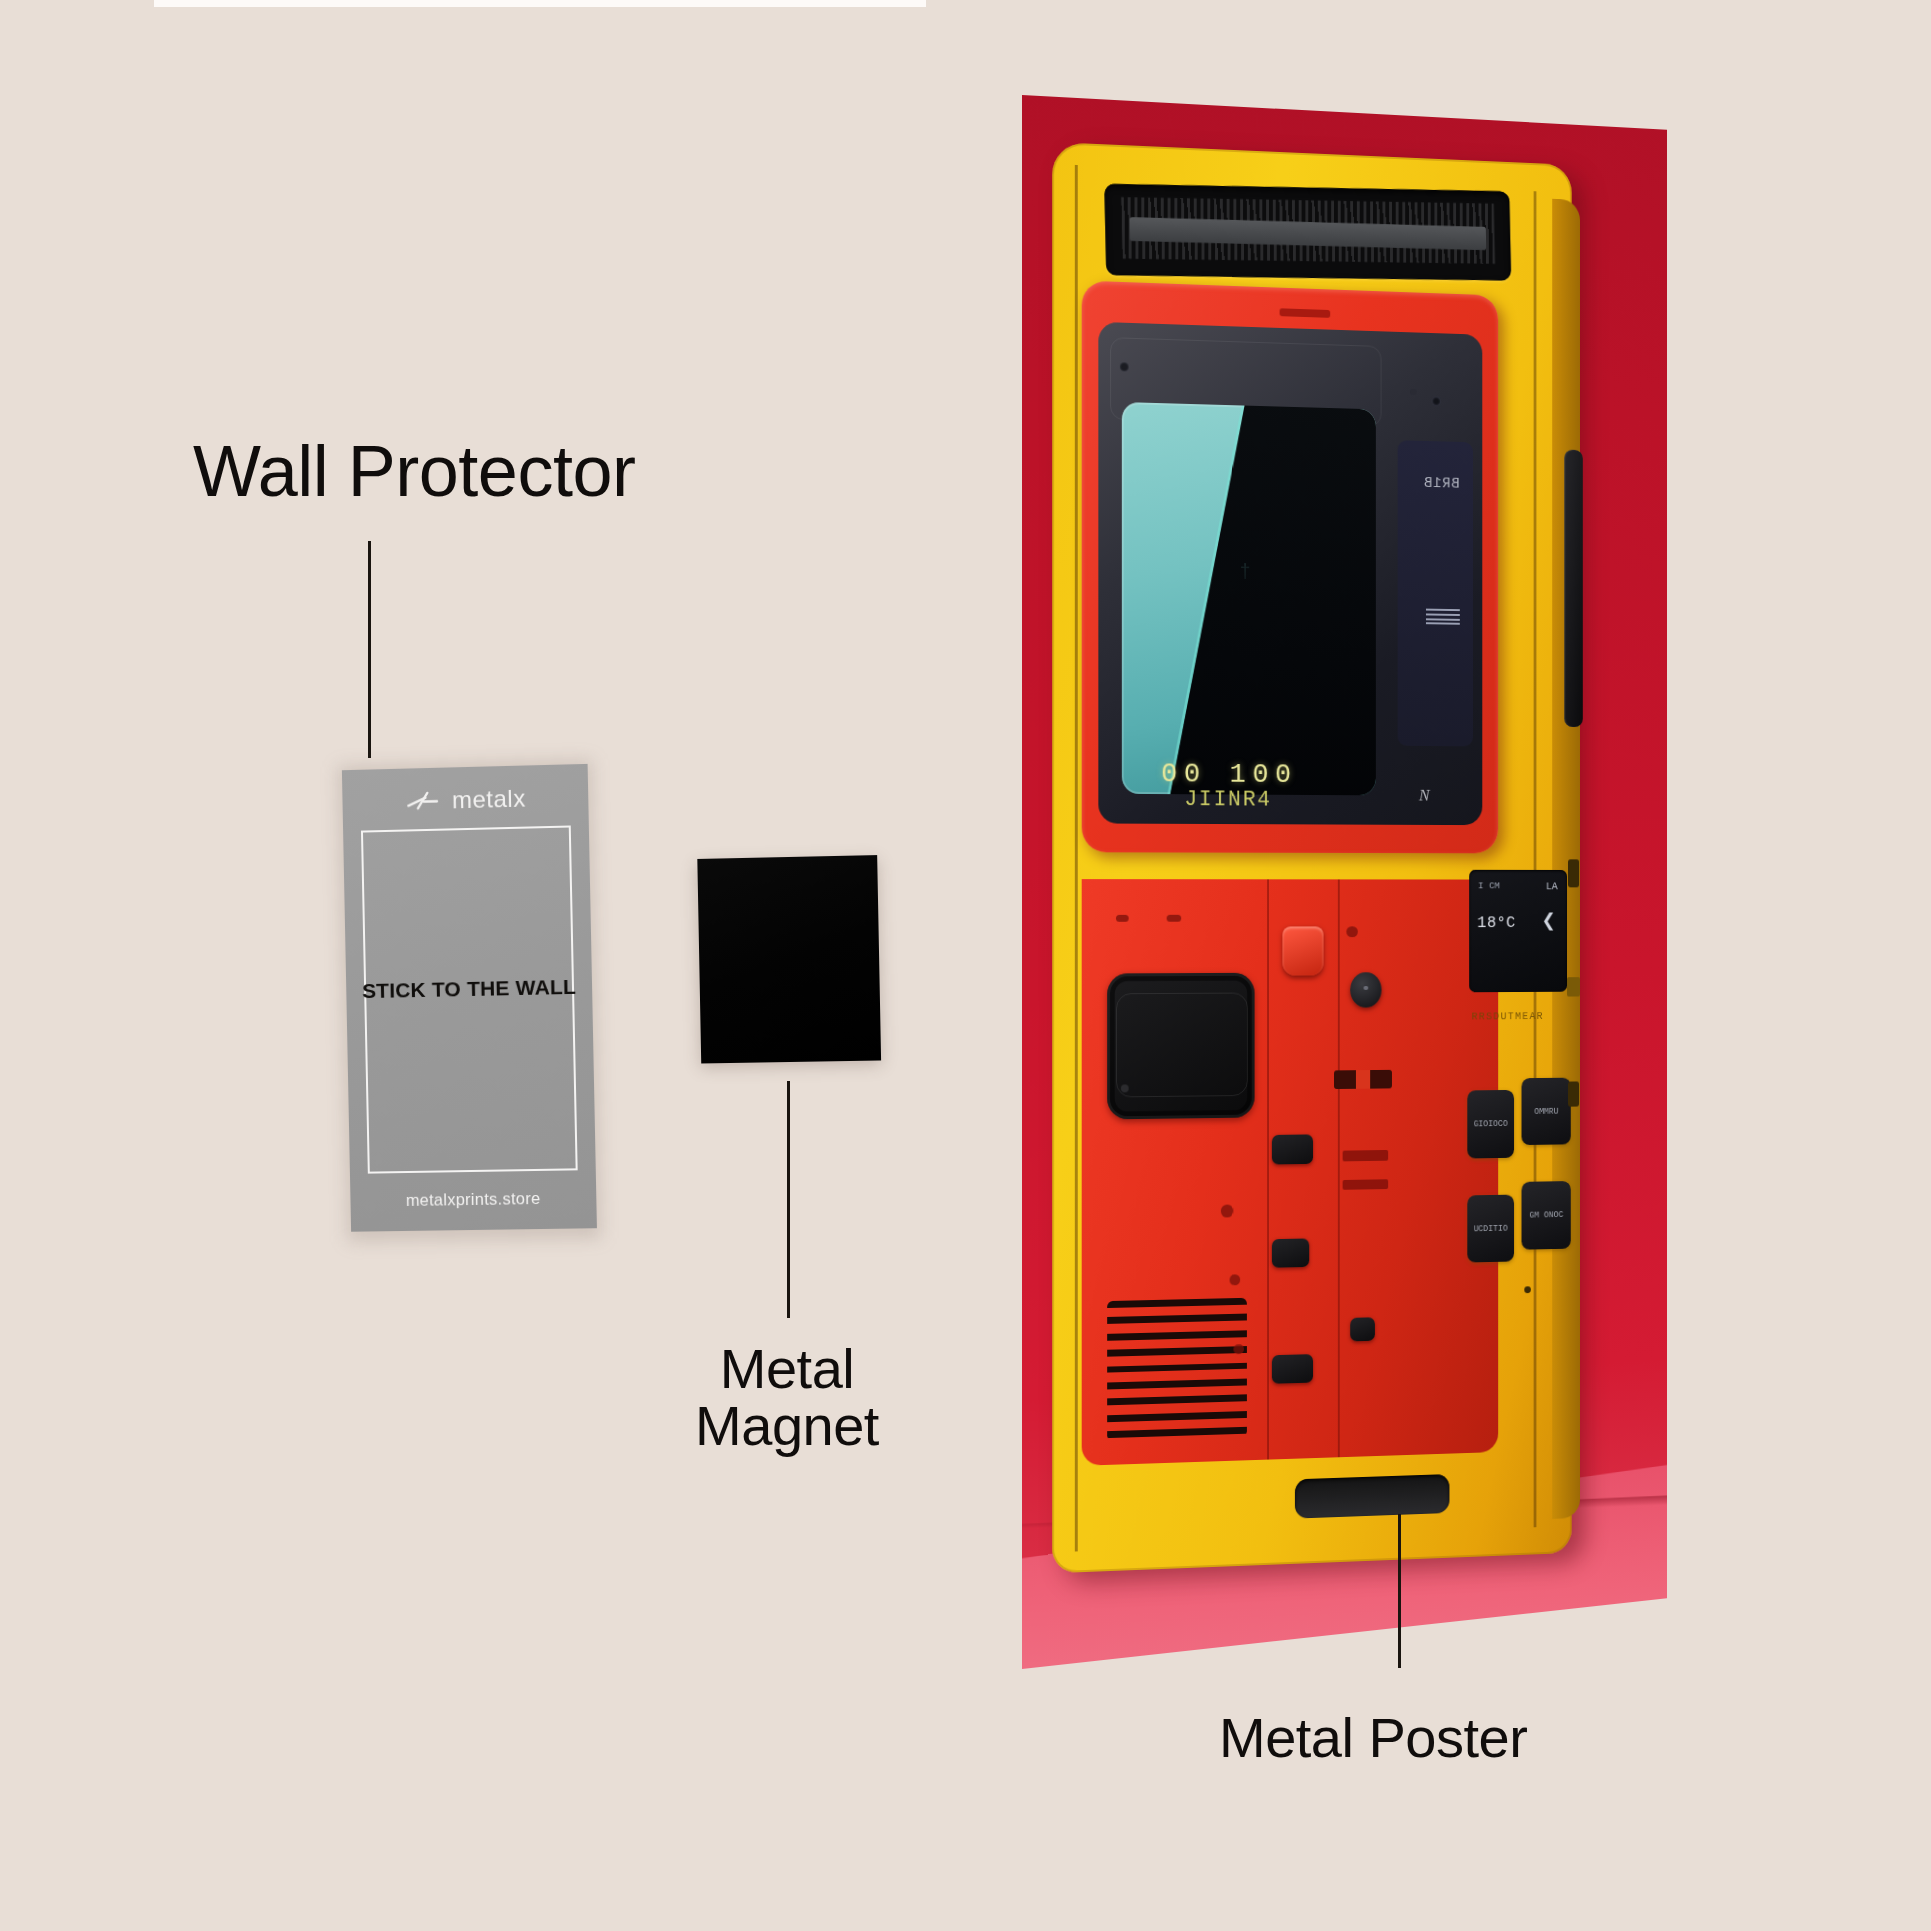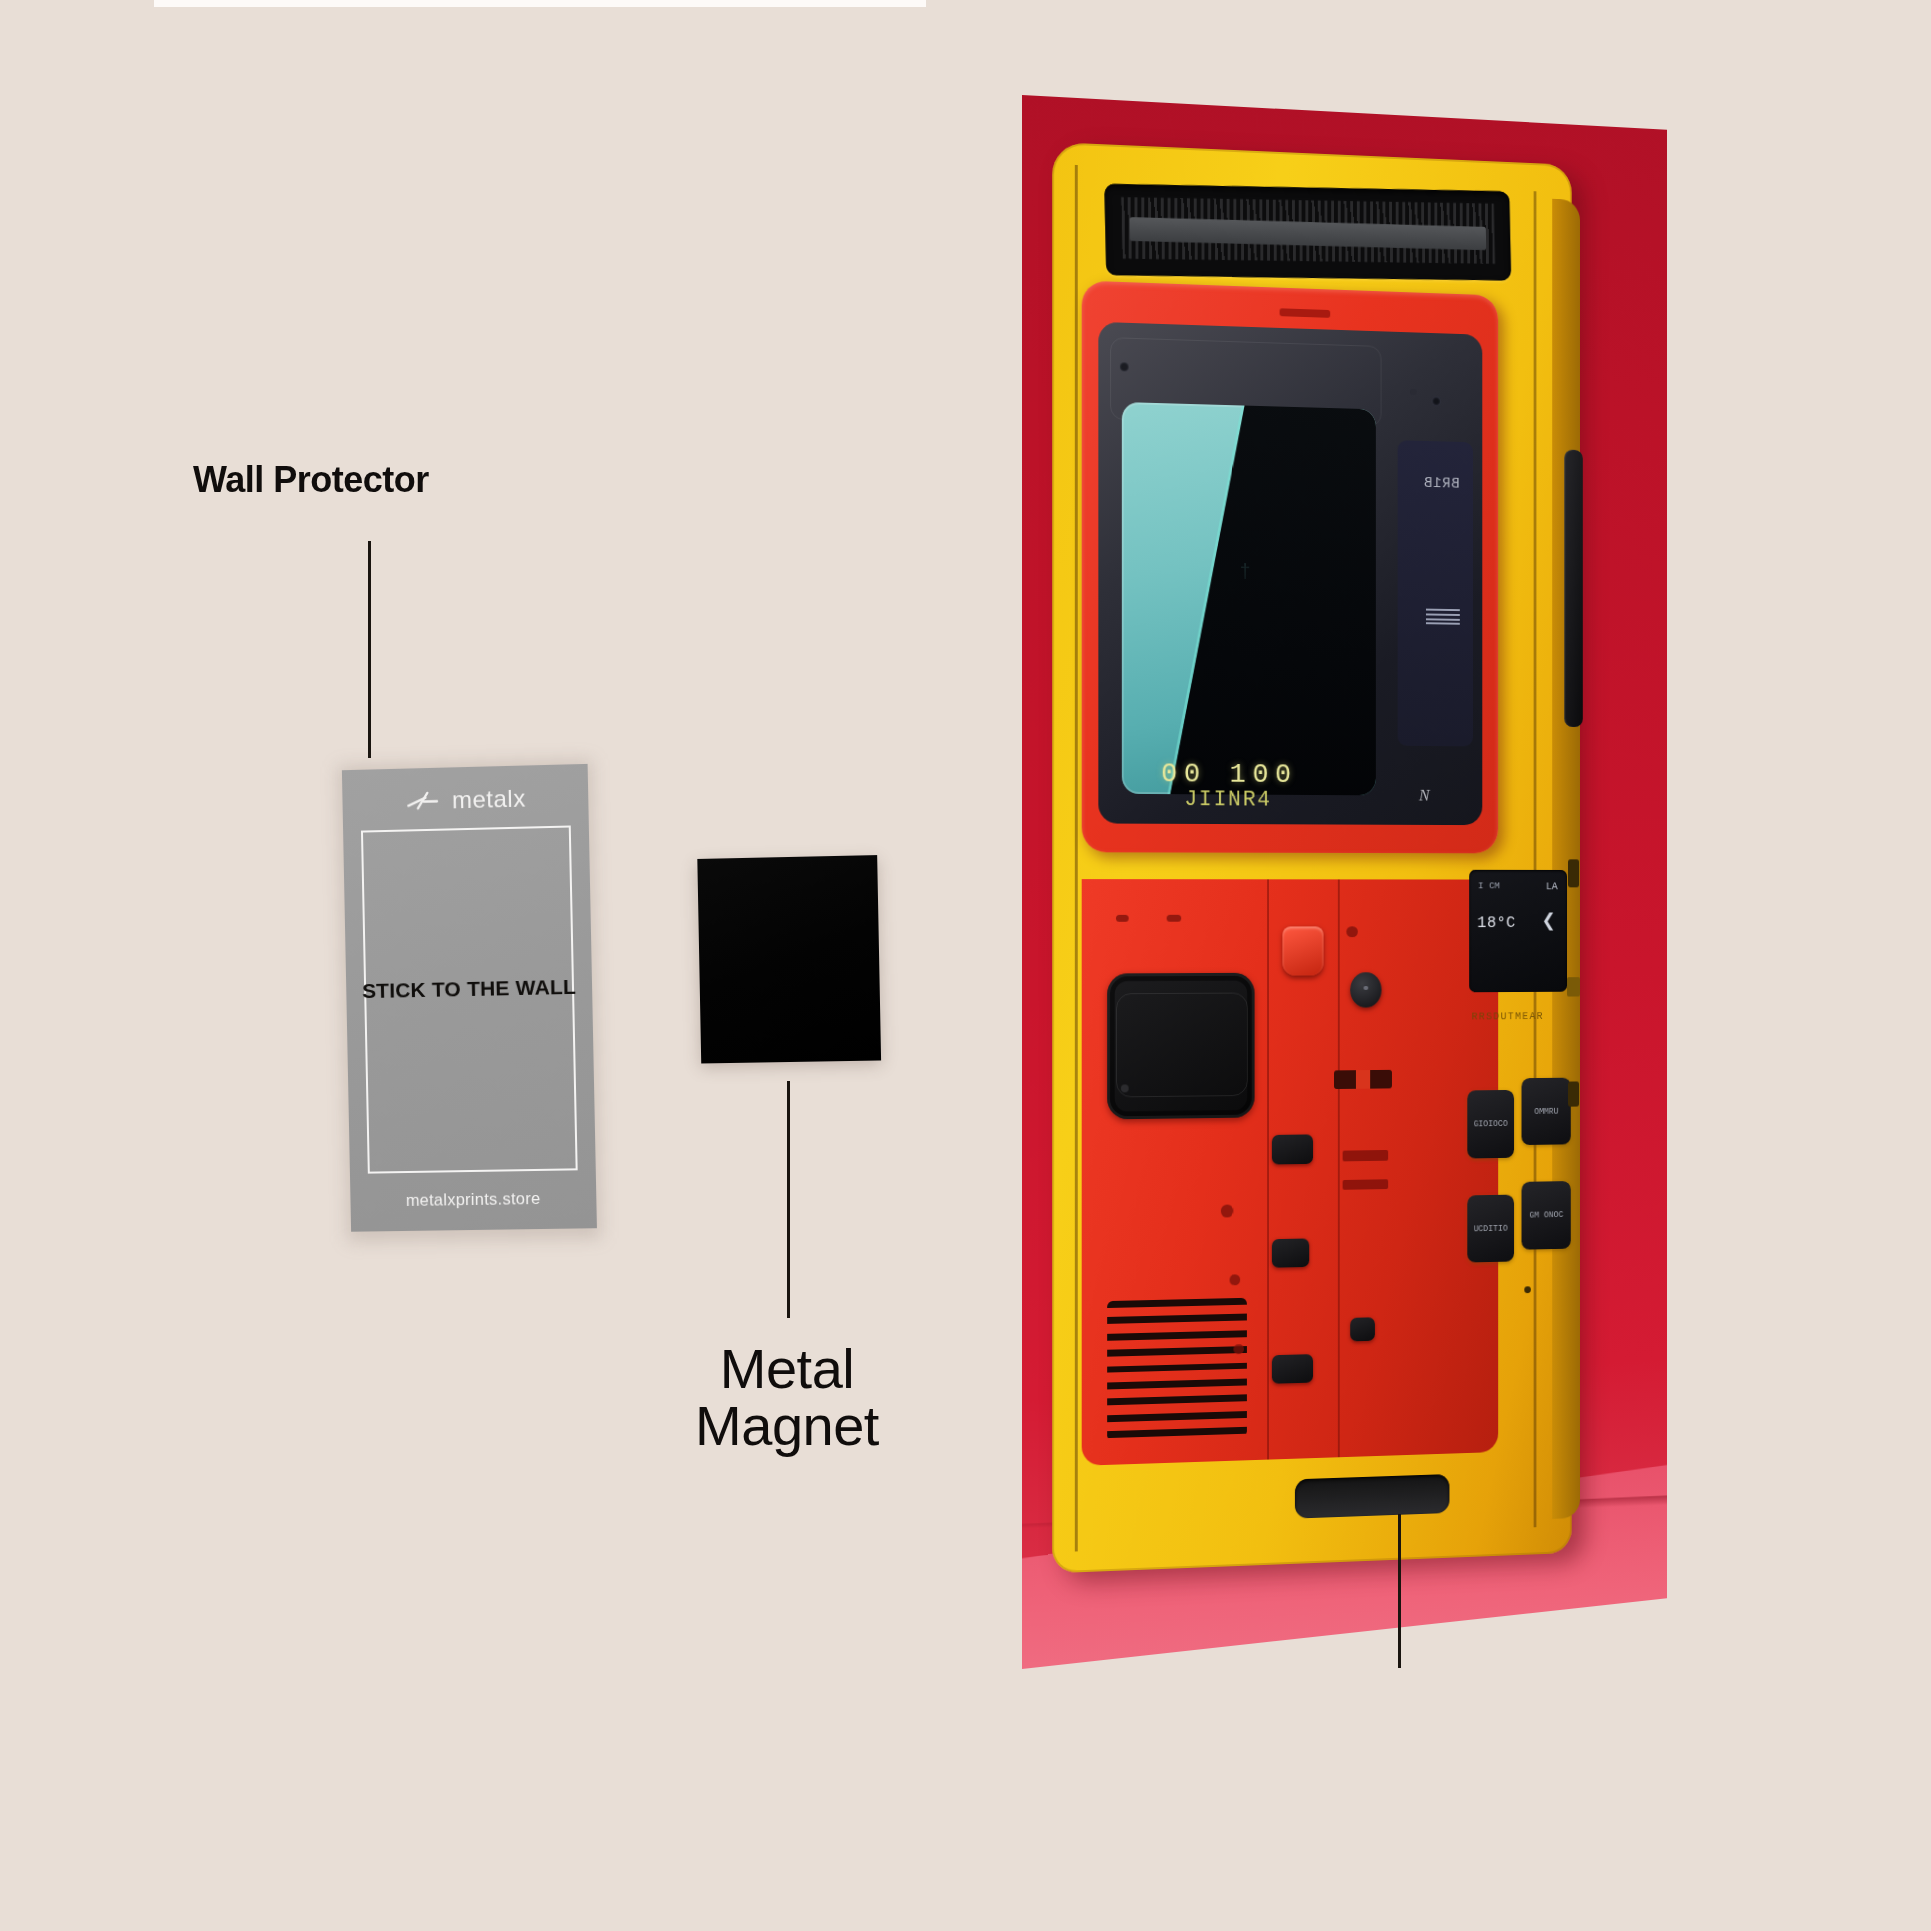--- a/index.html
+++ b/index.html
@@ -399,21 +399,21 @@
     box-shadow: inset 0 1.9px 3.9px rgba(0,0,0,.8);
   }
 </style>
 </head>
 <body>
 
 <div id="stage">
 
   <div class="top-strip"></div>
 
-  <div class="label" style="left:193px; top:462px; font-size:36px;font-weight:bold;">Wall Protector</div>
+  <div class="label" style="left:193px; top:435px; font-size:72px;">Wall Protector</div>
   <div class="leader" style="left:368px; top:541px; height:217px;"></div>
 
   <div class="wp-wrap">
     <div class="wp-shadow"></div>
     <div class="wp-card">
 
       <div class="wp-logo">
         <span>
           <svg width="39" height="25" viewBox="0 0 40 26">
             <path d="M4 17 L22 9" stroke="#f2f1f0" stroke-width="2.4" fill="none" stroke-linecap="round"></path>
@@ -531,15 +531,16 @@
           <div class="grip4"></div>
 
           <div class="bottom-slot"></div>
         </div>
 
       </div>
     </div>
   </div>
 
   <div class="leader" style="left:1398px; top:1514px; height:154px;"></div>
+  <div class="label" style="left:1219px; top:1709px; font-size:56px;">Metal Poster</div>
 
 </div>
 
 
 </body></html>

